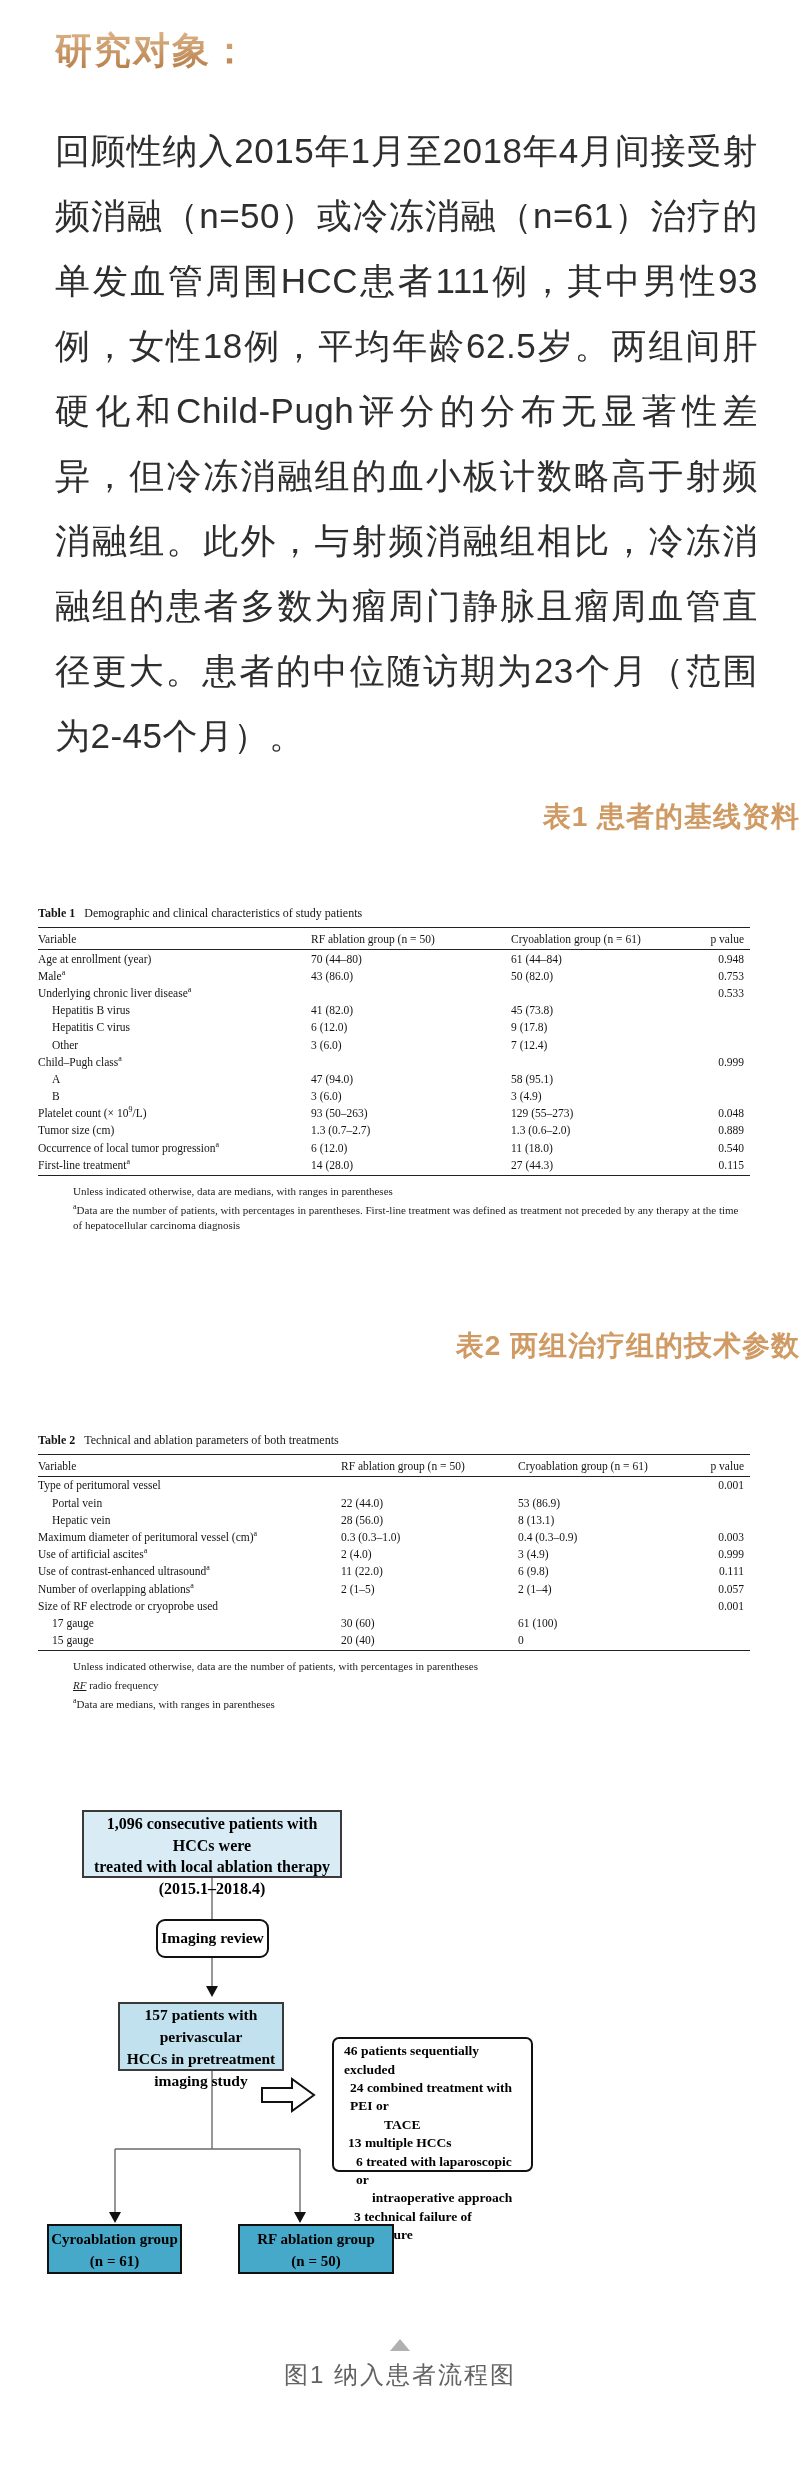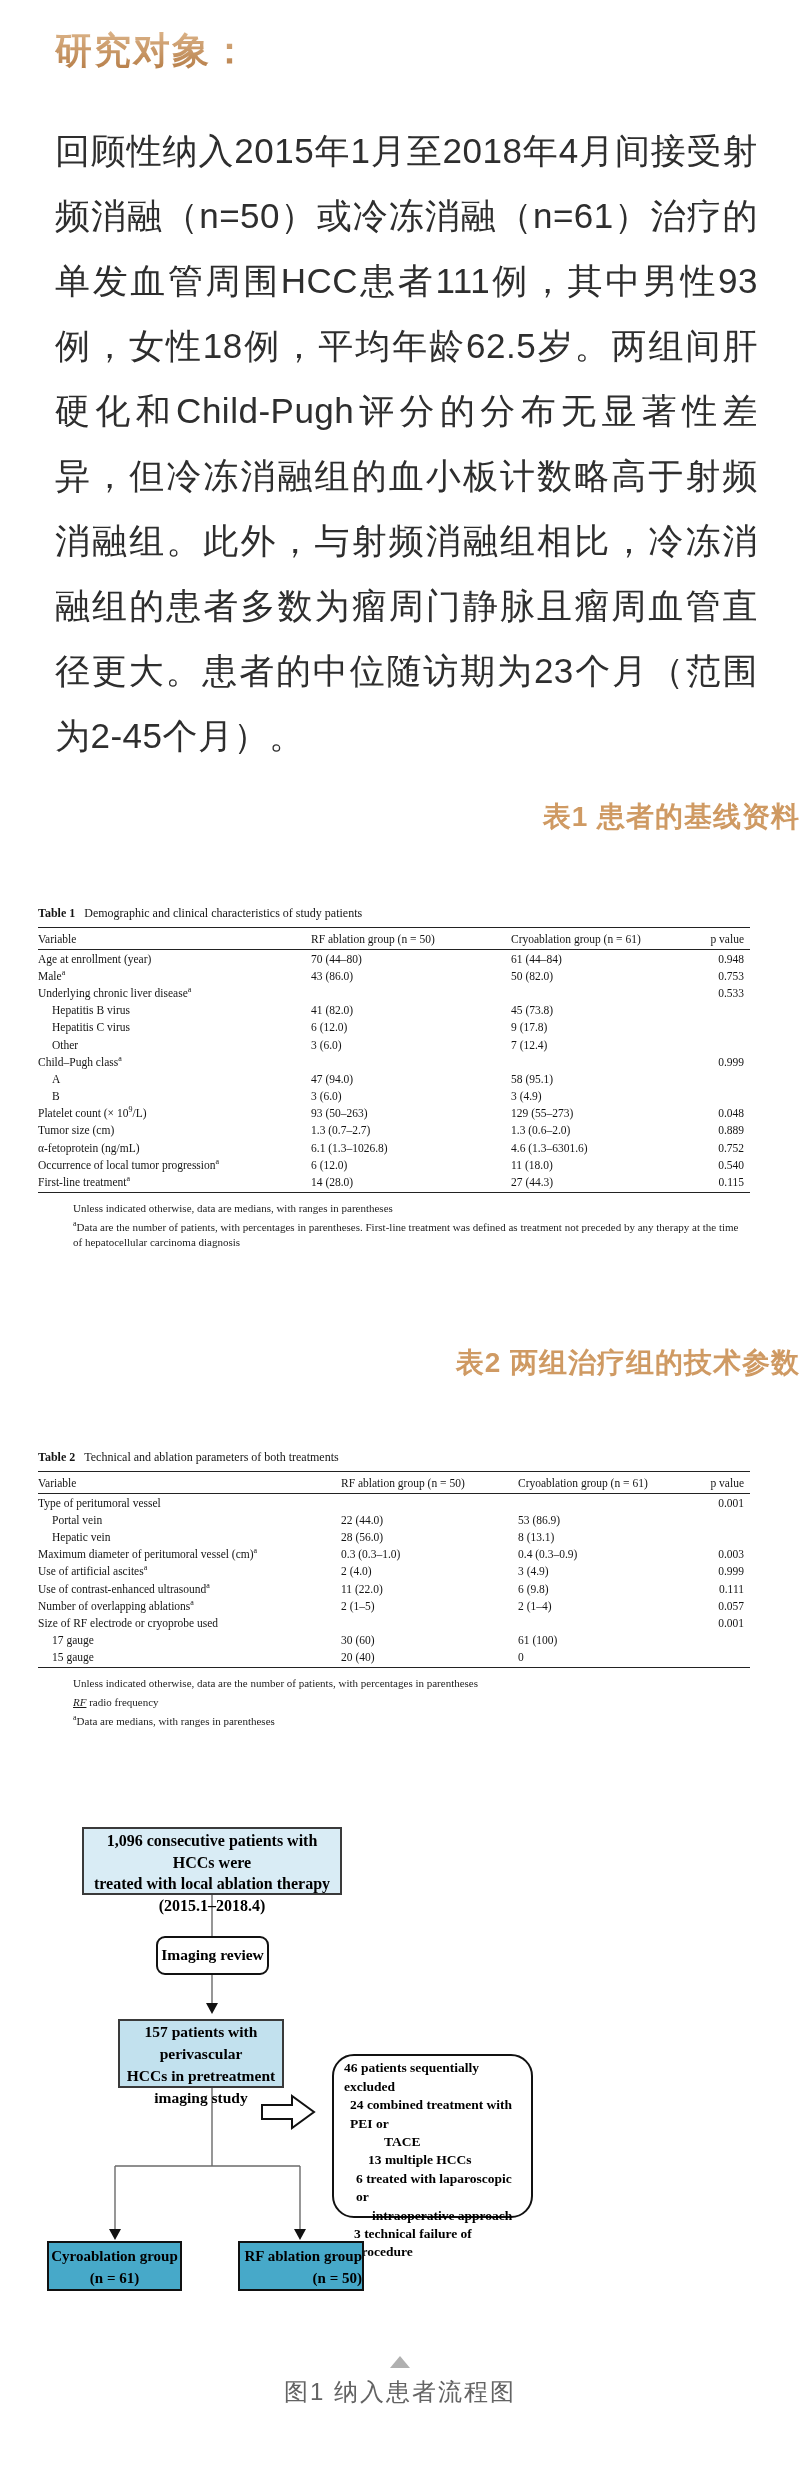--- a/index.html
+++ b/index.html
@@ -53,26 +53,26 @@
   .fbox{
     position:absolute;box-sizing:border-box;text-align:center;color:#000;
     font-family:"Liberation Serif",serif;font-weight:bold;white-space:pre-line;
   }
   .fb-top{left:82px;top:3px;width:260px;height:68px;background:#d9ecf5;
     border:2px solid #3a3a3a;font-size:16px;line-height:21.5px;padding-top:1px;}
   .fb-img{left:156px;top:112px;width:113px;height:39px;background:#fff;
     border:2px solid #111;border-radius:9px;font-size:15.5px;line-height:34px;}
   .fb-157{left:118px;top:195px;width:166px;height:69px;background:#c2e1ee;
     border:2px solid #3a3a3a;font-size:15.5px;line-height:22px;}
-  .fb-exc{left:332px;top:230px;width:201px;height:164px;background:#fff;
-    border:2.5px solid #111;border-radius:22px;font-size:13.5px;line-height:18.4px;
+  .fb-exc{left:332px;top:230px;width:201px;height:135px;background:#fff;
+    border:2.5px solid #111;border-radius:7px;font-size:13.5px;line-height:18.4px;
     text-align:left;padding:3px 4px 0 10px;white-space:normal;}
   .fb-teal{background:#47a9c9;border:2px solid #111;font-size:15px;line-height:22px;padding-top:2px;}
   .fb-cryo{left:47px;top:417px;width:135px;height:50px;}
-  .fb-rf{left:238px;top:417px;width:126px;height:50px;text-align:right;}
+  .fb-rf{left:238px;top:417px;width:156px;height:50px;}
   
   .figmark{margin-top:52px;display:flex;justify-content:center;}
   .tri{width:0;height:0;border-left:10px solid transparent;border-right:10px solid transparent;
     border-bottom:12px solid #b0b0b0;}
   .figcap{margin-top:9px;text-align:center;font-size:24px;line-height:30px;color:#636363;letter-spacing:2px;}
 </style>
 </head>
 <body>
 
 <div class="heading-wrap">
@@ -163,26 +163,20 @@
           <td>129 (55–273)</td>
           <td class="c-p">0.048</td>
         </tr>
         <tr>
           <td class="lbl">Tumor size (cm)</td>
           <td>1.3 (0.7–2.7)</td>
           <td>1.3 (0.6–2.0)</td>
           <td class="c-p">0.889</td>
         </tr>
         <tr>
-          <td class="lbl">α-fetoprotein (ng/mL)</td>
-          <td>6.1 (1.3–1026.8)</td>
-          <td>4.6 (1.3–6301.6)</td>
-          <td class="c-p">0.752</td>
-        </tr>
-        <tr>
           <td class="lbl">Occurrence of local tumor progression<sup>a</sup></td>
           <td>6 (12.0)</td>
           <td>11 (18.0)</td>
           <td class="c-p">0.540</td>
         </tr>
         <tr>
           <td class="lbl">First-line treatment<sup>a</sup></td>
           <td>14 (28.0)</td>
           <td>27 (44.3)</td>
           <td class="c-p">0.115</td>
@@ -308,21 +302,21 @@
 treated with local ablation therapy
 (2015.1–2018.4)</div>
   <div class="fbox fb-img">Imaging review</div>
   <div class="fbox fb-157">157 patients with perivascular
 HCCs in pretreatment
 imaging study</div>
   <div class="fbox fb-exc" id="fb-exc">
       <div style="padding-left: 0px;">46 patients sequentially excluded</div>
       <div style="padding-left: 6px;">24 combined treatment with PEI or</div>
       <div style="padding-left: 40px;">TACE</div>
-      <div style="padding-left: 4px; margin-left: 20px;">13  multiple HCCs</div>
+      <div style="padding-left: 4px;">13  multiple HCCs</div>
       <div style="padding-left: 12px;">6 treated with laparoscopic or</div>
       <div style="padding-left: 28px;">intraoperative approach</div>
       <div style="padding-left: 10px;">3 technical failure of procedure</div>
     </div>
   <div class="fbox fb-teal fb-cryo">Cyroablation group
 (n = 61)</div>
   <div class="fbox fb-teal fb-rf">RF ablation group
 (n = 50)</div>
 </div>
 

